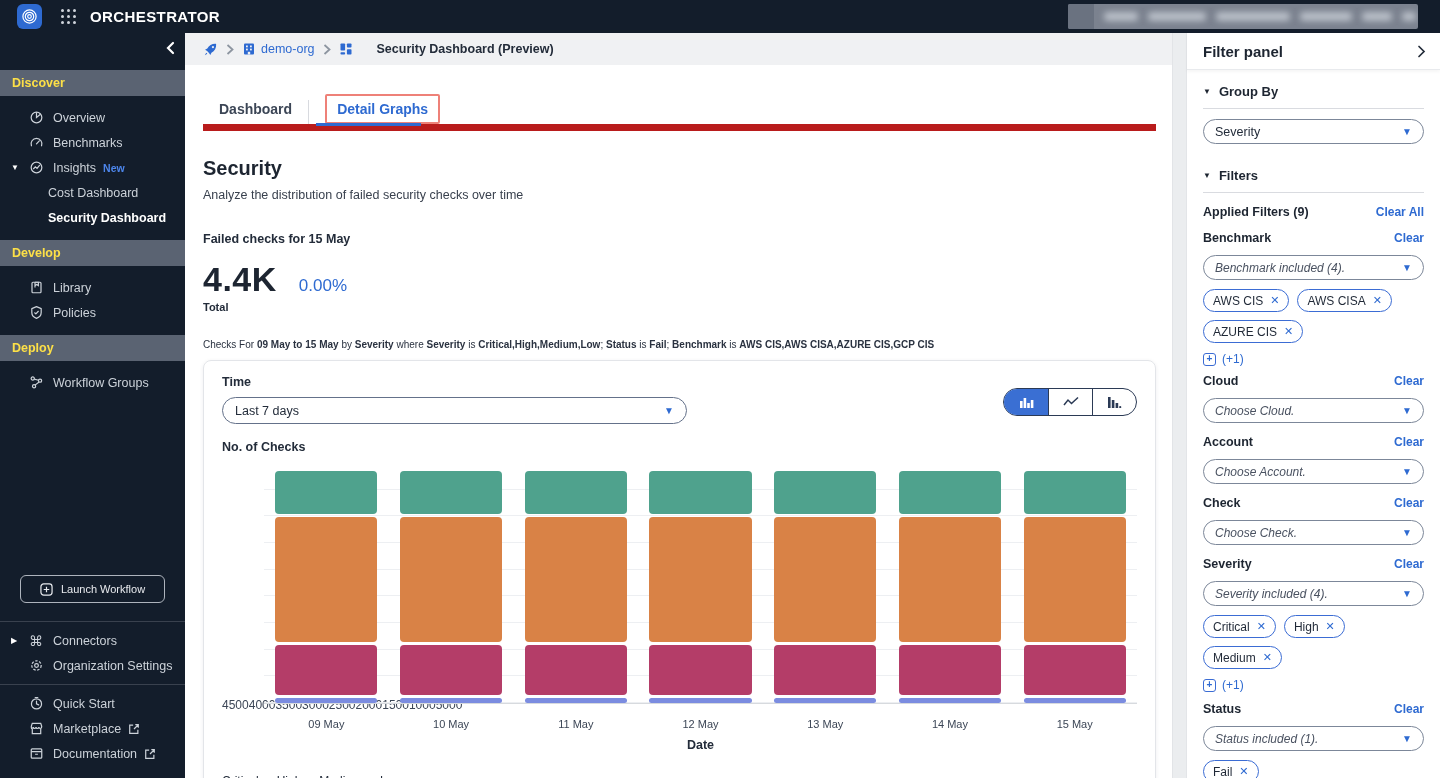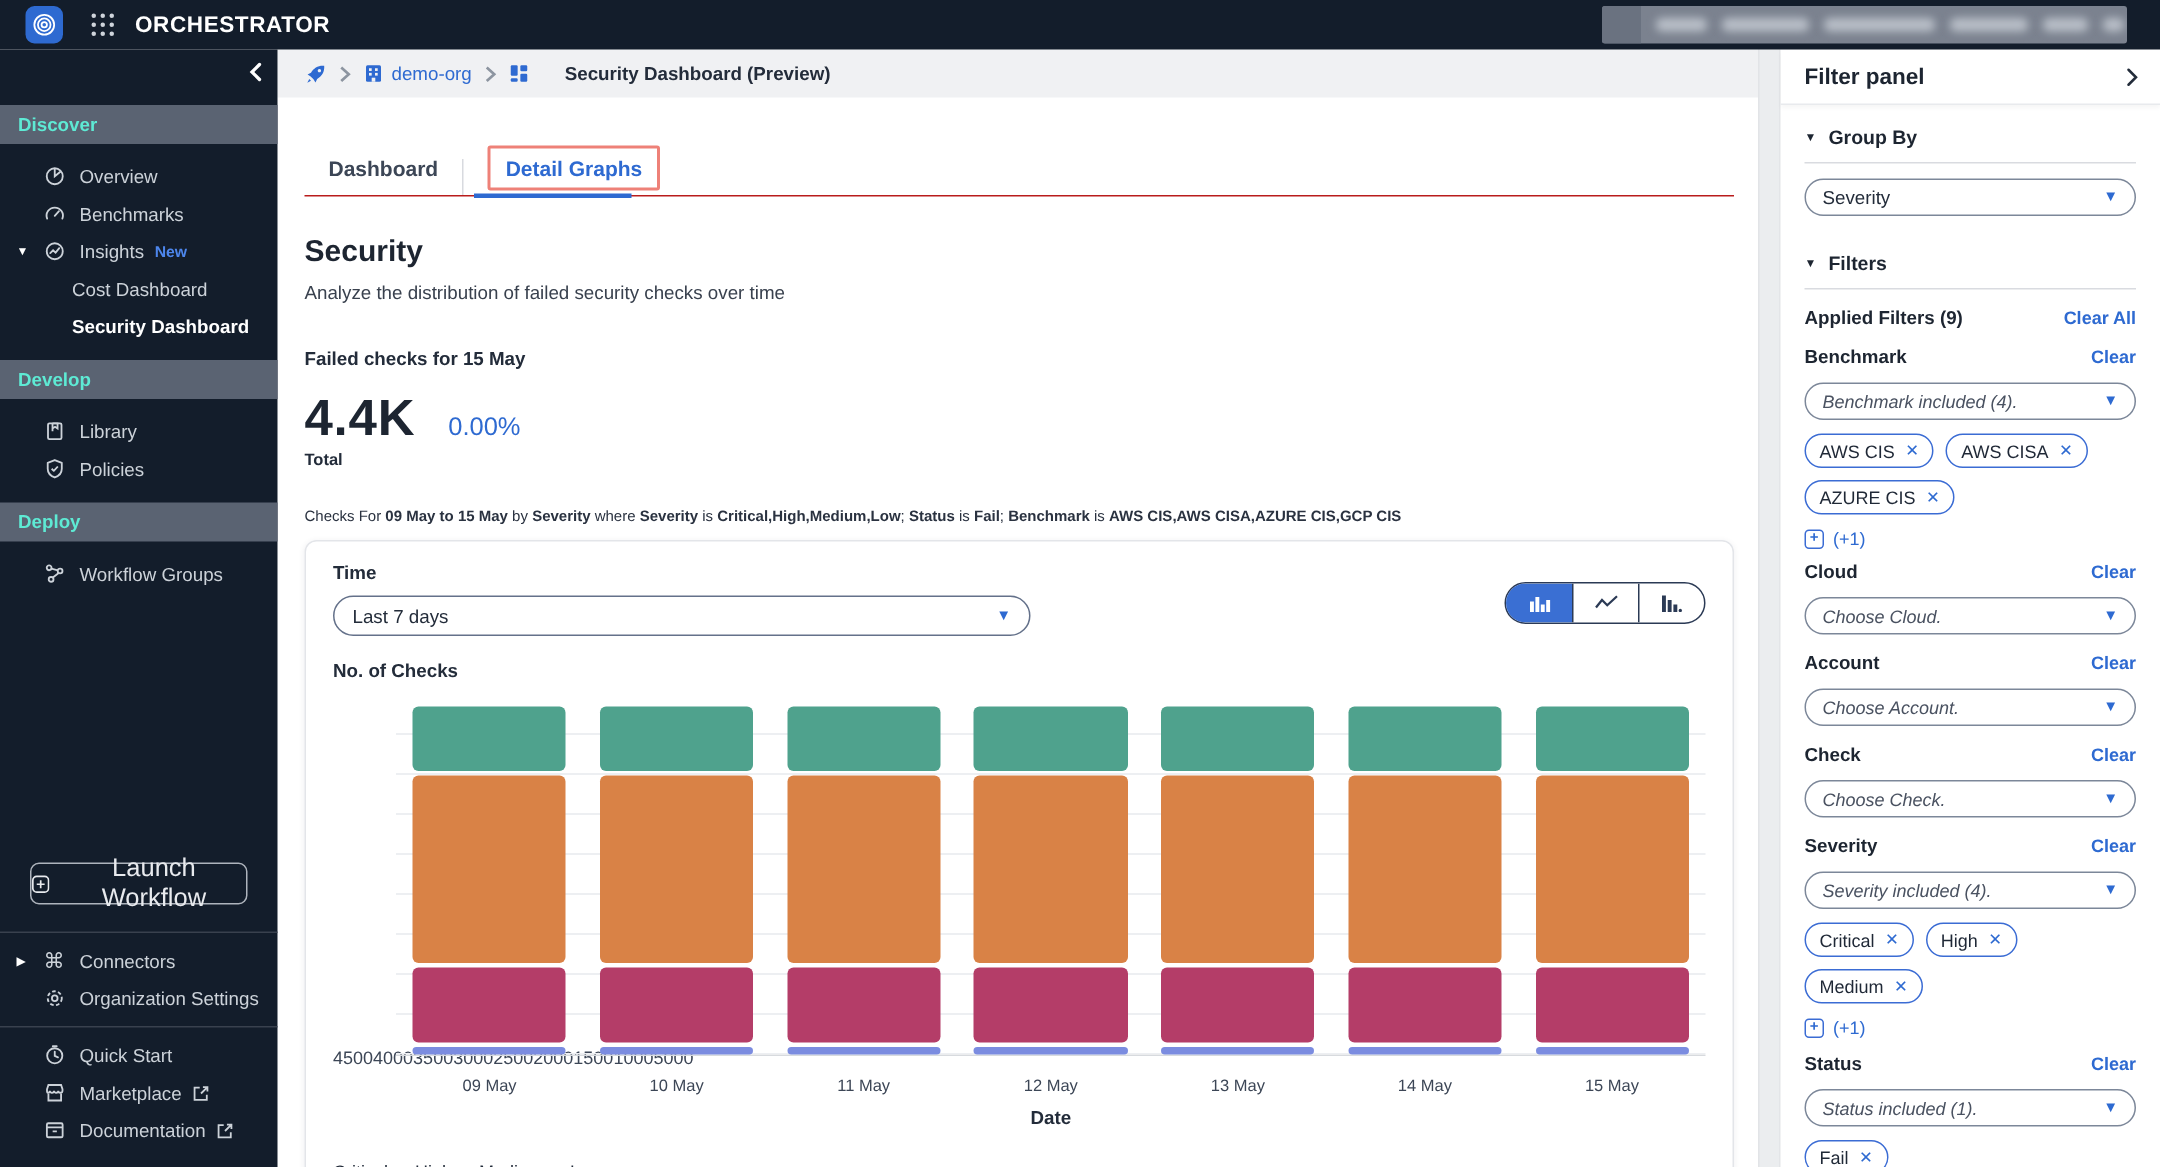--- a/index.html
+++ b/index.html
@@ -14,48 +14,48 @@
   .search-redacted { position:absolute; right:22px; top:4px; width:350px; height:25px; background:#7b828f; border-radius:2px; overflow:hidden; display:flex; align-items:center; }
   .search-redacted .lead { width:26px; height:25px; background:#6a7280; flex:none; }
   .blob { height:9px; background:#b9bfc8; border-radius:4px; filter:blur(3px); margin-left:10px; }
 
   
   .shell { flex:1; display:flex; min-height:0; }
 
   
   .sidebar { width:185px; background:#131d2b; color:#ccd2d9; flex:none; display:flex; flex-direction:column; position:relative; font-size:12.5px; }
   .collapse-btn { position:absolute; top:8px; right:10px; color:#fff; cursor:pointer; display:flex; }
-  .sec-header { background:#5a6372; color:#5eead4; font-weight:700; padding:6px 12px; margin-top:0; }
+  .sec-header { background:#5a6372; color:#fde047; font-weight:700; padding:6px 12px; margin-top:0; }
   .sec-header.first { margin-top:37px; }
   .nav-list { padding:9px 0 10px 0; }
   .nav-item { display:flex; align-items:center; height:25px; padding-left:28px; cursor:pointer; white-space:nowrap; }
   .nav-item .ico { width:16px; height:16px; margin-right:9px; flex:none; display:flex; align-items:center; justify-content:center; color:#ccd2d9; }
   .nav-item.active { color:#fff; font-weight:700; }
   .nav-item.sub { padding-left:48px; }
   .tri { position:absolute; left:11px; font-size:8px; color:#fff; }
   .insights-row { position:relative; }
   .badge-new { color:#4d86ec; font-weight:700; font-size:10.5px; margin-left:7px; }
   .launch-wrap { margin-top:auto; padding:0 20px 18px 20px; }
-  .launch-btn { width:100%; height:28px; border:1px solid #aeb4bd; border-radius:6px; background:transparent; color:#e8eaee; font-size:17px; display:flex; align-items:center; justify-content:center; gap:8px; cursor:pointer; font-family:inherit; }
+  .launch-btn { width:100%; height:28px; border:1px solid #aeb4bd; border-radius:6px; background:transparent; color:#e8eaee; font-size:11px; display:flex; align-items:center; justify-content:center; gap:8px; cursor:pointer; font-family:inherit; }
   .side-div { border-top:1px solid #39414e; }
   .bottom-group { padding:6px 0; }
   .cmd-glyph { font-size:14px; }
   .ext-ico { margin-left:7px; display:flex; color:#ccd2d9; }
 
   
   .main-col { flex:1; display:flex; flex-direction:column; min-width:0; background:#fff; }
   .breadcrumb-bar { height:32px; background:#f0f1f3; display:flex; align-items:center; padding-left:18px; gap:8px; flex:none; font-size:12.5px; }
   .crumb-sep { color:#8d95a0; display:flex; }
   .crumb-link { color:#2e6ad1; display:flex; align-items:center; gap:5px; cursor:pointer; }
   .crumb-current { color:#232c3a; font-weight:700; display:flex; align-items:center; gap:24px; }
 
   .page { flex:1; padding:0 16px 0 18px; overflow:hidden; }
 
   
-  .tabs-row { display:flex; align-items:flex-end; margin-top:28px; border-bottom:1px solid #b91c1c; position:relative; height:38px; }
+  .tabs-row { display:flex; align-items:flex-end; margin-top:28px; border-bottom:7px solid #b91c1c; position:relative; height:38px; }
   .tab { font-size:14px; font-weight:700; color:#3c4656; padding:0 16px; cursor:pointer; height:100%; display:flex; align-items:center; }
   .tab-div { width:1px; height:24px; background:#d8dadf; }
   .tab.active { color:#2e6ad1; position:relative; }
   .tab.active .red-box { border:2px solid #ee8178; border-radius:2px; padding:5px 10px; }
   .tab-underline { position:absolute; bottom:-2px; left:113px; width:105px; height:3px; background:#2e6ad1; }
 
   .page-title { font-size:20px; font-weight:800; color:#1d2531; margin-top:26px; }
   .page-sub { font-size:12.5px; color:#39414e; margin-top:8px; }
   .stat-label { font-size:12.5px; font-weight:700; color:#232c3a; margin-top:30px; }
   .stat-row { display:flex; align-items:baseline; gap:22px; margin-top:14px; }

